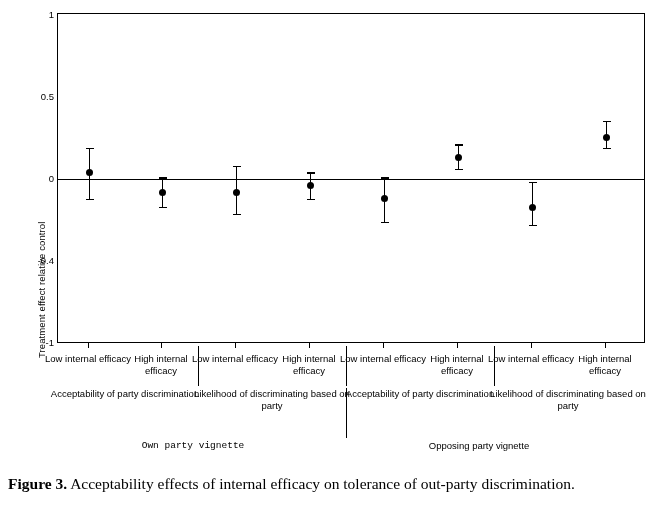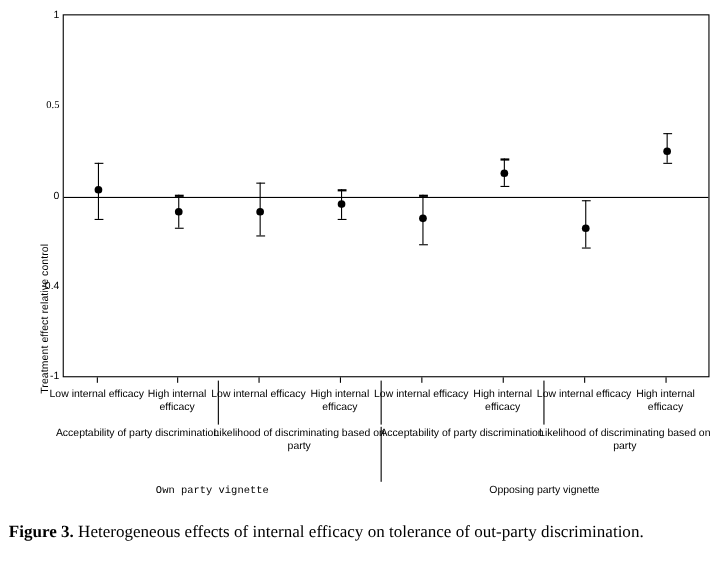--- a/index.html
+++ b/index.html
@@ -168,21 +168,21 @@
 
 <div class="page">
 
   <div class="figure">
 
     <div class="ylabel-wrap" style="left: 22px; top: 278px;">
       <div class="ylabel">Treatment effect relative control</div>
     </div>
 
     <div class="ytick-label" style="top:14px;">1</div>
-    <div class="ytick-label" style="top:96px;font-family:Liberation Serif, serif;">0.5</div>
+    <div class="ytick-label" style="top:96px;">0.5</div>
     <div class="ytick-label" style="top:178px;">0</div>
     <div class="ytick-label" style="top:260px;">-0.4</div>
     <div class="ytick-label" style="top:342px;">-1</div>
 
     <div class="plot-box">
       <div class="zeroline" style="top:165px;"></div>
 
       <div class="pt" style="left:31px; top:165px;">
         <div class="whisker" style="top:-31.4px; height:51.1px;"></div>
         <div class="cap" style="top:-31.4px;"></div>
@@ -265,21 +265,21 @@
       <div class="divider-v" style="left:437px; top:2px; height:40px;"></div>
 
       <div class="outcome-label" style="left:-12px;">Acceptability of party discrimination</div>
       <div class="outcome-label" style="left:135px;">Likelihood of discriminating based on party</div>
       <div class="outcome-label" style="left:283px;">Acceptability of party discrimination</div>
       <div class="outcome-label" style="left:431px;">Likelihood of discriminating based on party</div>
 
       <div class="divider-v" style="left:289px; top:44px; height:50px;"></div>
 
       <div class="vignette-label" style="left:-14px;font-family:Liberation Mono, monospace;">Own party vignette</div>
-      <div class="vignette-label" style="left:288px;">Opposing party vignette</div>
+      <div class="vignette-label" style="left:272px;">Opposing party vignette</div>
     </div>
   </div>
 
   <div class="caption">
-    <b>Figure 3.</b><span> Heterogeneous effects of internal efficacy on tolerance of out-party discrimination.</span>
+    <b>Figure 3.</b><span> Acceptability effects of internal efficacy on tolerance of out-party discrimination.</span>
   </div>
 
 </div>
 
 </body></html>

